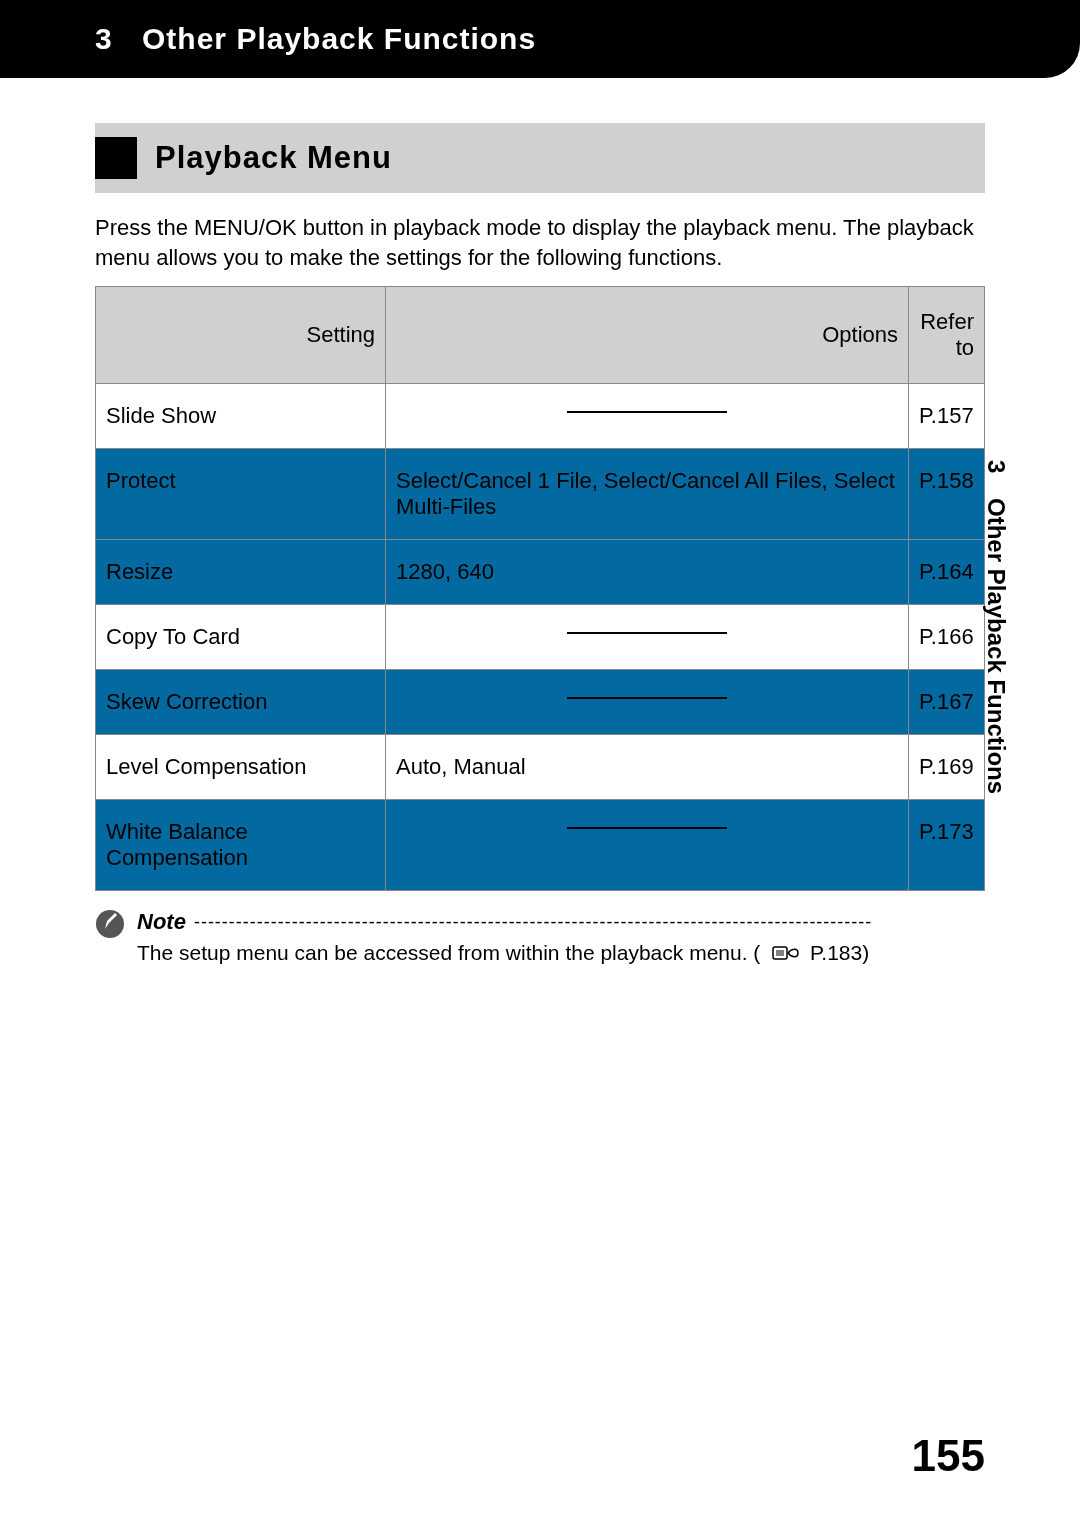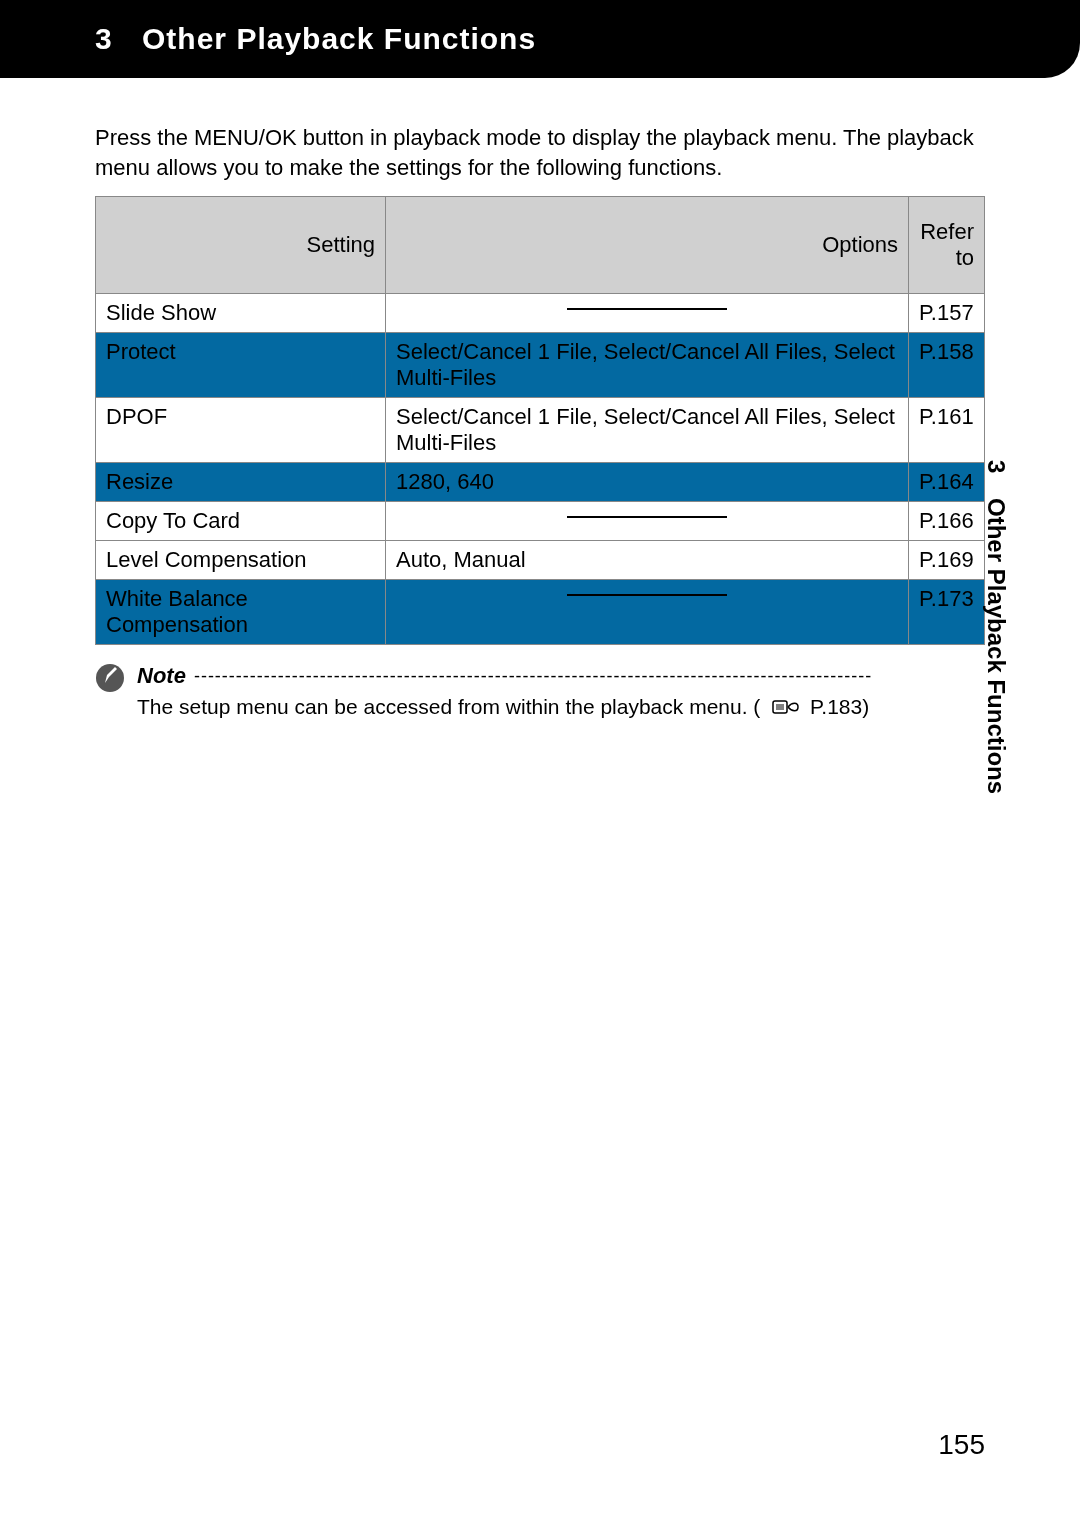--- a/index.html
+++ b/index.html
@@ -64,21 +64,21 @@
     }
     .settings-table th {
       background: #d0d0d0;
       text-align: right;
       font-weight: normal;
       padding: 22px 10px;
       border: 1px solid #888;
       border-top: 1px solid #888;
     }
     .settings-table td {
-      padding: 6px 10px;
+      padding: 19px 10px;
       border: 1px solid #888;
       vertical-align: top;
     }
     .settings-table tr.shaded td {
       background: #0369a1;
     }
     .col-setting {
       width: 290px;
     }
     .col-options {
@@ -142,37 +142,41 @@
       font-size: 24px;
       font-weight: bold;
     }
     .side-tab-num {
       margin-bottom: 18px;
       display: inline-block;
     }
     .page-number {
       position: absolute;
       right: 95px;
-      bottom: 60px;
-      font-size: 28px;
-      font-weight: normal;
+      bottom: 40px;
+      font-size: 44px;
+      font-weight: bold;
     }
   </style>
 </head>
 <body>
 
 <div class="page-header">
   <span class="page-header-text">
     <span class="chapter-num">3</span>
     <span>Other Playback Functions</span>
   </span>
 </div>
 
 <div class="content-area">
 
+  <div class="section-header">
+    <div class="section-header-block"></div>
+    <span class="section-title">Playback Menu</span>
+  </div>
 
   <p class="intro-text">Press the MENU/OK button in playback mode to display the playback menu. The playback menu allows you to make the settings for the following functions.</p>
 
   <table class="settings-table">
     <thead>
       <tr>
         <th class="col-setting">Setting</th>
         <th class="col-options">Options</th>
         <th class="col-refer">Refer to</th>
       </tr>
@@ -183,36 +187,38 @@
           <td>
             <span class="dash-line"></span>
           </td>
           <td>P.157</td>
         </tr>
         <tr class="shaded">
           <td>Protect</td>
           <td>Select/Cancel 1 File, Select/Cancel All Files, Select Multi-Files</td>
           <td>P.158</td>
         </tr>
-        <tr>
-          <td>DPOF</td>
-          <td>Select/Cancel 1 File, Select/Cancel All Files, Select Multi-Files</td>
-          <td>P.161</td>
-        </tr>
         <tr class="shaded">
           <td>Resize</td>
           <td>1280, 640</td>
           <td>P.164</td>
         </tr>
         <tr>
           <td>Copy To Card</td>
           <td>
             <span class="dash-line"></span>
           </td>
           <td>P.166</td>
+        </tr>
+        <tr class="shaded">
+          <td>Skew Correction</td>
+          <td>
+            <span class="dash-line"></span>
+          </td>
+          <td>P.167</td>
         </tr>
         <tr>
           <td>Level Compensation</td>
           <td>Auto, Manual</td>
           <td>P.169</td>
         </tr>
         <tr class="shaded">
           <td>White Balance Compensation</td>
           <td>
             <span class="dash-line"></span>

